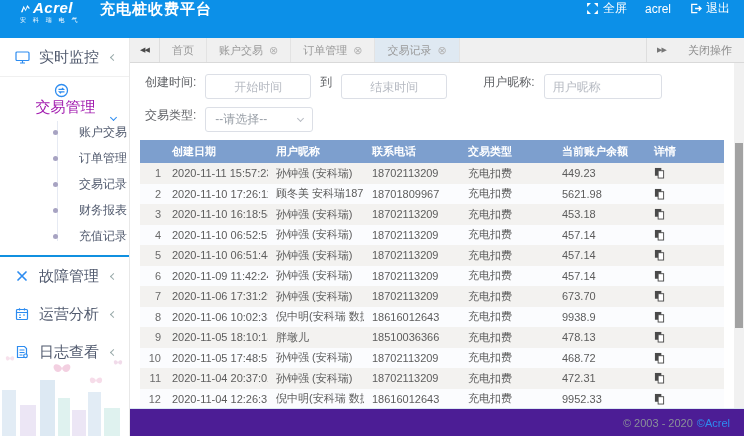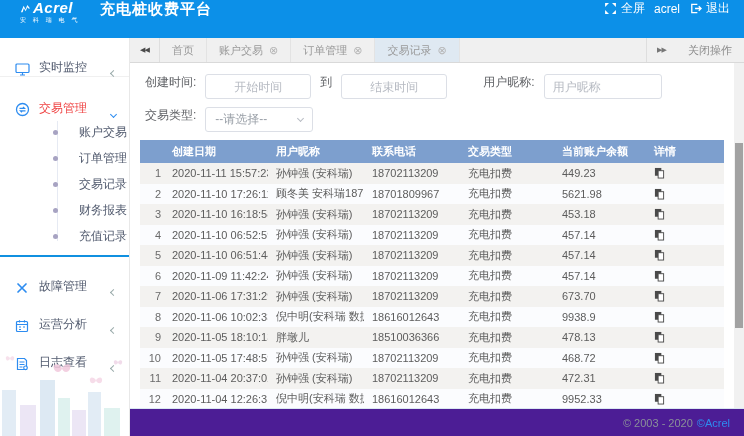--- a/index.html
+++ b/index.html
@@ -5,34 +5,34 @@
   * { box-sizing: border-box; }
   body { margin:0; background:#cfd4d9; font-family:"Liberation Sans","DejaVu Sans",sans-serif; }
   .app { position:relative; width:744px; height:436px; overflow:hidden; background:#fff; }
 
   
   .header { position:absolute; top:0; left:0; right:0; height:38px; background:#0c90e8; display:flex; align-items:flex-start; color:#fff; z-index:5; }
   .logo { display:flex; flex-direction:column; margin-left:20px; line-height:1; }
   .logo-main { font-style:italic; font-weight:bold; font-size:15px; letter-spacing:.5px; display:flex; align-items:flex-end; gap:2px; }
   .logo-sub { font-size:6px; letter-spacing:2.6px; margin-top:2px; white-space:nowrap; }
   .app-title { font-size:15px; font-weight:bold; margin-left:20px; letter-spacing:1px; }
-  .header-right { margin-left:auto; display:flex; align-items:center; margin-right:14px; font-size:12px; gap:1px; }
+  .header-right { margin-left:auto; display:flex; align-items:center; margin-right:14px; font-size:12px; gap:10px; }
   .hr-item { display:flex; align-items:center; gap:4px; cursor:pointer; }
   .hr-user { margin:0 8px; }
 
   
   .sidebar { position:absolute; top:38px; left:0; width:130px; bottom:0; background:#fff; border-right:1px solid #e8e8e8; overflow:hidden; }
-  .side-group-row { display:flex; align-items:flex-end; height:40px; padding:0 13px 0 15px; font-size:12px; color:#515a6e; cursor:pointer; }
+  .side-group-row { display:flex; align-items:center; height:40px; padding:0 13px 0 15px; font-size:15px; color:#515a6e; cursor:pointer; }
   .side-group.collapsed .side-group-row { height:38px; }
   .side-icon { width:15px; margin-right:9px; display:flex; flex:none; }
   .chev { width:5px; height:5px; border-right:1.2px solid #9aa; border-bottom:1.2px solid #9aa; margin-left:auto; flex:none; }
   .chev.left { transform:rotate(135deg); }
   .chev.down { transform:rotate(45deg); border-color:#2d8cf0; margin-top:-2px; }
   .side-group.first { border-bottom:1px solid #f0f0f0; margin-bottom:6px; }
-  .side-group.expanded .side-group-row { color:#ef4444; height:34px; }
+  .side-group.expanded .side-group-row { color:#a21caf; height:34px;flex-direction:column; }
   .side-group.expanded { border-bottom:2px solid #1090e0; padding-bottom:4px; }
   .submenu { position:relative; padding:2px 0 2px; }
   .submenu:before { content:""; position:absolute; left:57px; top:4px; bottom:10px; width:1px; background:#e6eaf3; }
   .submenu-item { display:flex; align-items:center; height:26px; padding-left:53px; font-size:12px; color:#515a6e; position:relative; cursor:pointer; }
   .dot { width:5px; height:5px; border-radius:50%; background:#a7a3c2; margin-right:21px; flex:none; position:relative; z-index:1; }
   .city { position:absolute; bottom:0; left:0; width:130px; height:86px; pointer-events:none; }
 
   
   .tabbar { position:absolute; top:38px; left:130px; right:0; height:25px; background:#f0f0f0; border-bottom:1px solid #d9d9d9; display:flex; align-items:stretch; font-size:11px; color:#999; z-index:4; }
   .tab-nav { width:30px; display:flex; align-items:center; justify-content:center; color:#4a4a4a; font-size:7px; letter-spacing:-1px; cursor:pointer; border-right:1px solid #dedede; }

